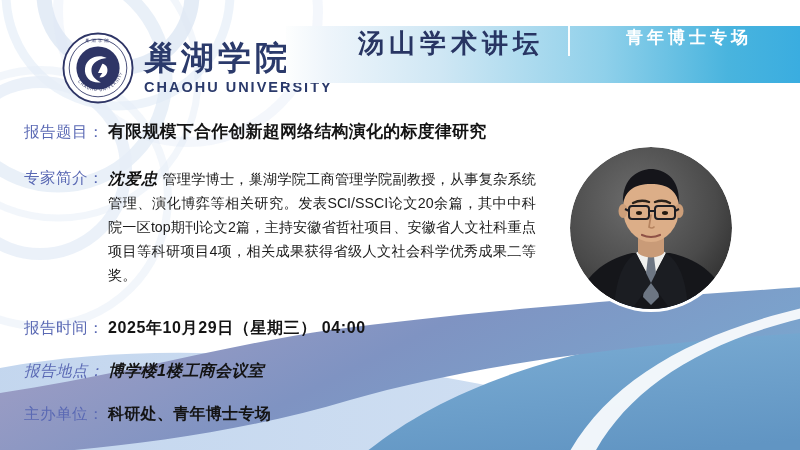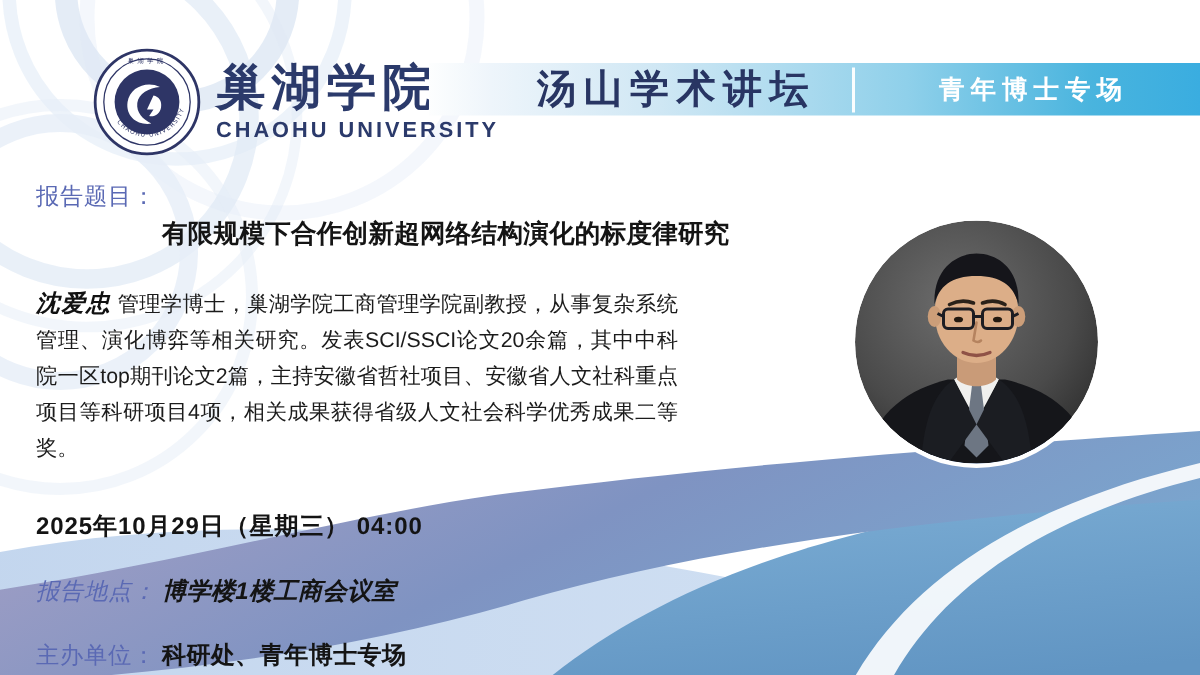--- a/index.html
+++ b/index.html
@@ -32,23 +32,23 @@
     font-family:"DejaVu Serif","Liberation Serif",serif;
     font-size:33px;font-weight:700;color:#2b3a6b;
     letter-spacing:4px;white-space:nowrap;
   }
   .uni-en{
     font-size:14.5px;font-weight:700;color:#2b3a6b;
     letter-spacing:2.0px;white-space:nowrap;margin-top:6px;
   }
 
   .banner{
-    position:absolute;left:286px;top:42px;width:514px;height:35px;
+    position:absolute;left:286px;top:26px;width:514px;height:57px;
     background:linear-gradient(90deg,#fdfefe 0%,#eef5fb 8%,#cfe7f4 30%,#8fd0ea 62%,#49b4de 86%,#3aade0 100%);
-    display:flex;align-items:center;
+    display:flex;align-items:flex-start;
   }
   .banner-main{
     font-family:"DejaVu Serif","Liberation Serif",serif;
     font-size:26px;font-weight:700;color:#283563;
     letter-spacing:5px;margin-left:72px;white-space:nowrap;
   }
   .banner-divider{
     width:2px;height:30px;background:#ffffff;opacity:.95;
     margin:0 18px 0 24px;flex:0 0 auto;
   }
@@ -67,21 +67,21 @@
     font-size:15.5px;color:#5a69b4;
     letter-spacing:.5px;white-space:nowrap;
     line-height:22px;
   }
   .value{
     font-size:16px;font-weight:700;color:#141414;
     line-height:22px;letter-spacing:.3px;
   }
 
   .row-title{margin-top:3px;}
-  .row-title .value{font-size:17px;letter-spacing:.2px;margin-top:24px;}
+  .row-title .value{font-size:17px;letter-spacing:.2px;}
 
   .row-bio{margin-top:24px;}
   .bio-body{
     width:428px;
     font-size:14.2px;color:#1b1b1b;font-weight:400;
     line-height:24px;text-align:justify;text-justify:inter-ideograph;
   }
   .bio-name{font-weight:700;font-size:15.6px;color:#111;letter-spacing:1px;font-style:italic;}
 
   .row-time{margin-top:30px;}
@@ -240,24 +240,26 @@
   </div>
 
   <div class="content">
 
     <div class="row row-title">
       <span class="label label-pad">报告题目：</span>
       <span class="value">有限规模下合作创新超网络结构演化的标度律研究</span>
     </div>
 
     <div class="row row-bio">
+      <span class="label label-pad">专家简介：</span>
       <span class="bio-body"><span class="bio-name">沈爱忠</span><span> 管理学博士，巢湖学院工商管理学院副教授，从事复杂系统管理、演化博弈等相关研究。发表SCI/SSCI论文20余篇，其中中科院一区top期刊论文2篇，主持安徽省哲社项目、安徽省人文社科重点项目等科研项目4项，相关成果获得省级人文社会科学优秀成果二等奖。</span></span>
     </div>
 
     <div class="row row-time">
+      <span class="label label-pad">报告时间：</span>
       <span class="value">2025年10月29日（星期三） 04:00</span>
     </div>
 
     <div class="row row-place">
       <span class="label label-pad">报告地点：</span>
       <span class="value">博学楼1楼工商会议室</span>
     </div>
 
     <div class="row row-host">
       <span class="label label-pad">主办单位：</span>

